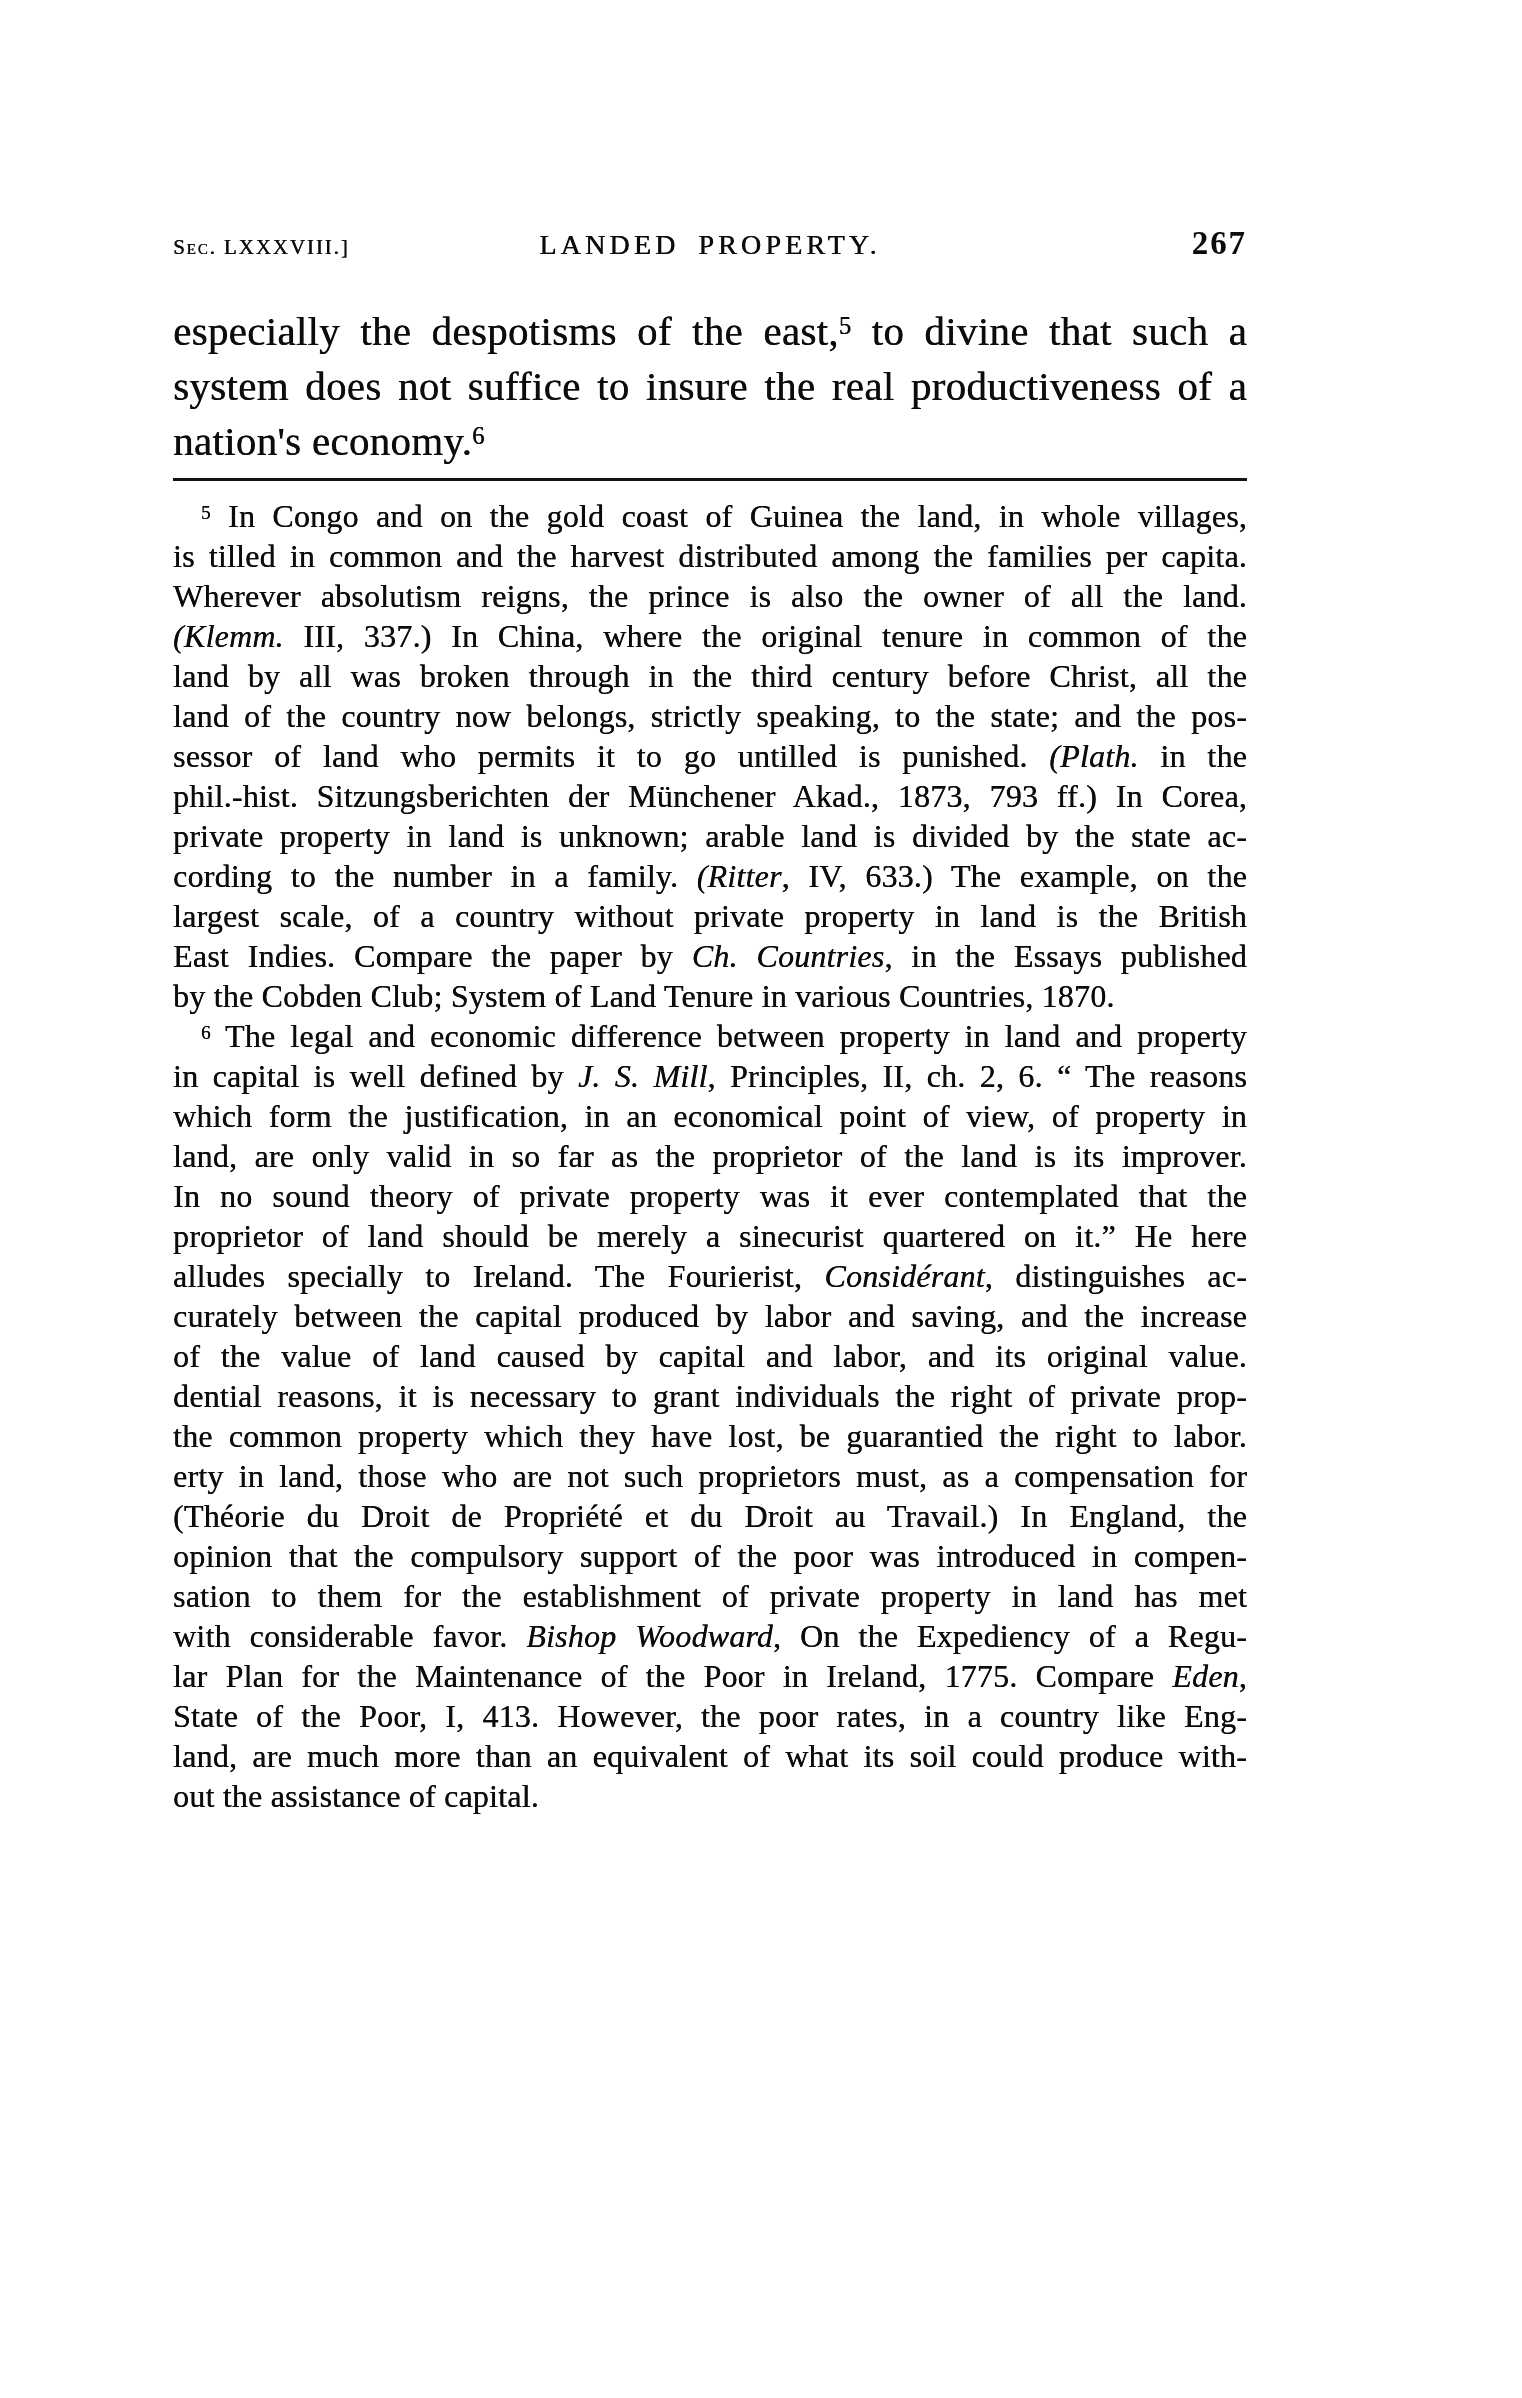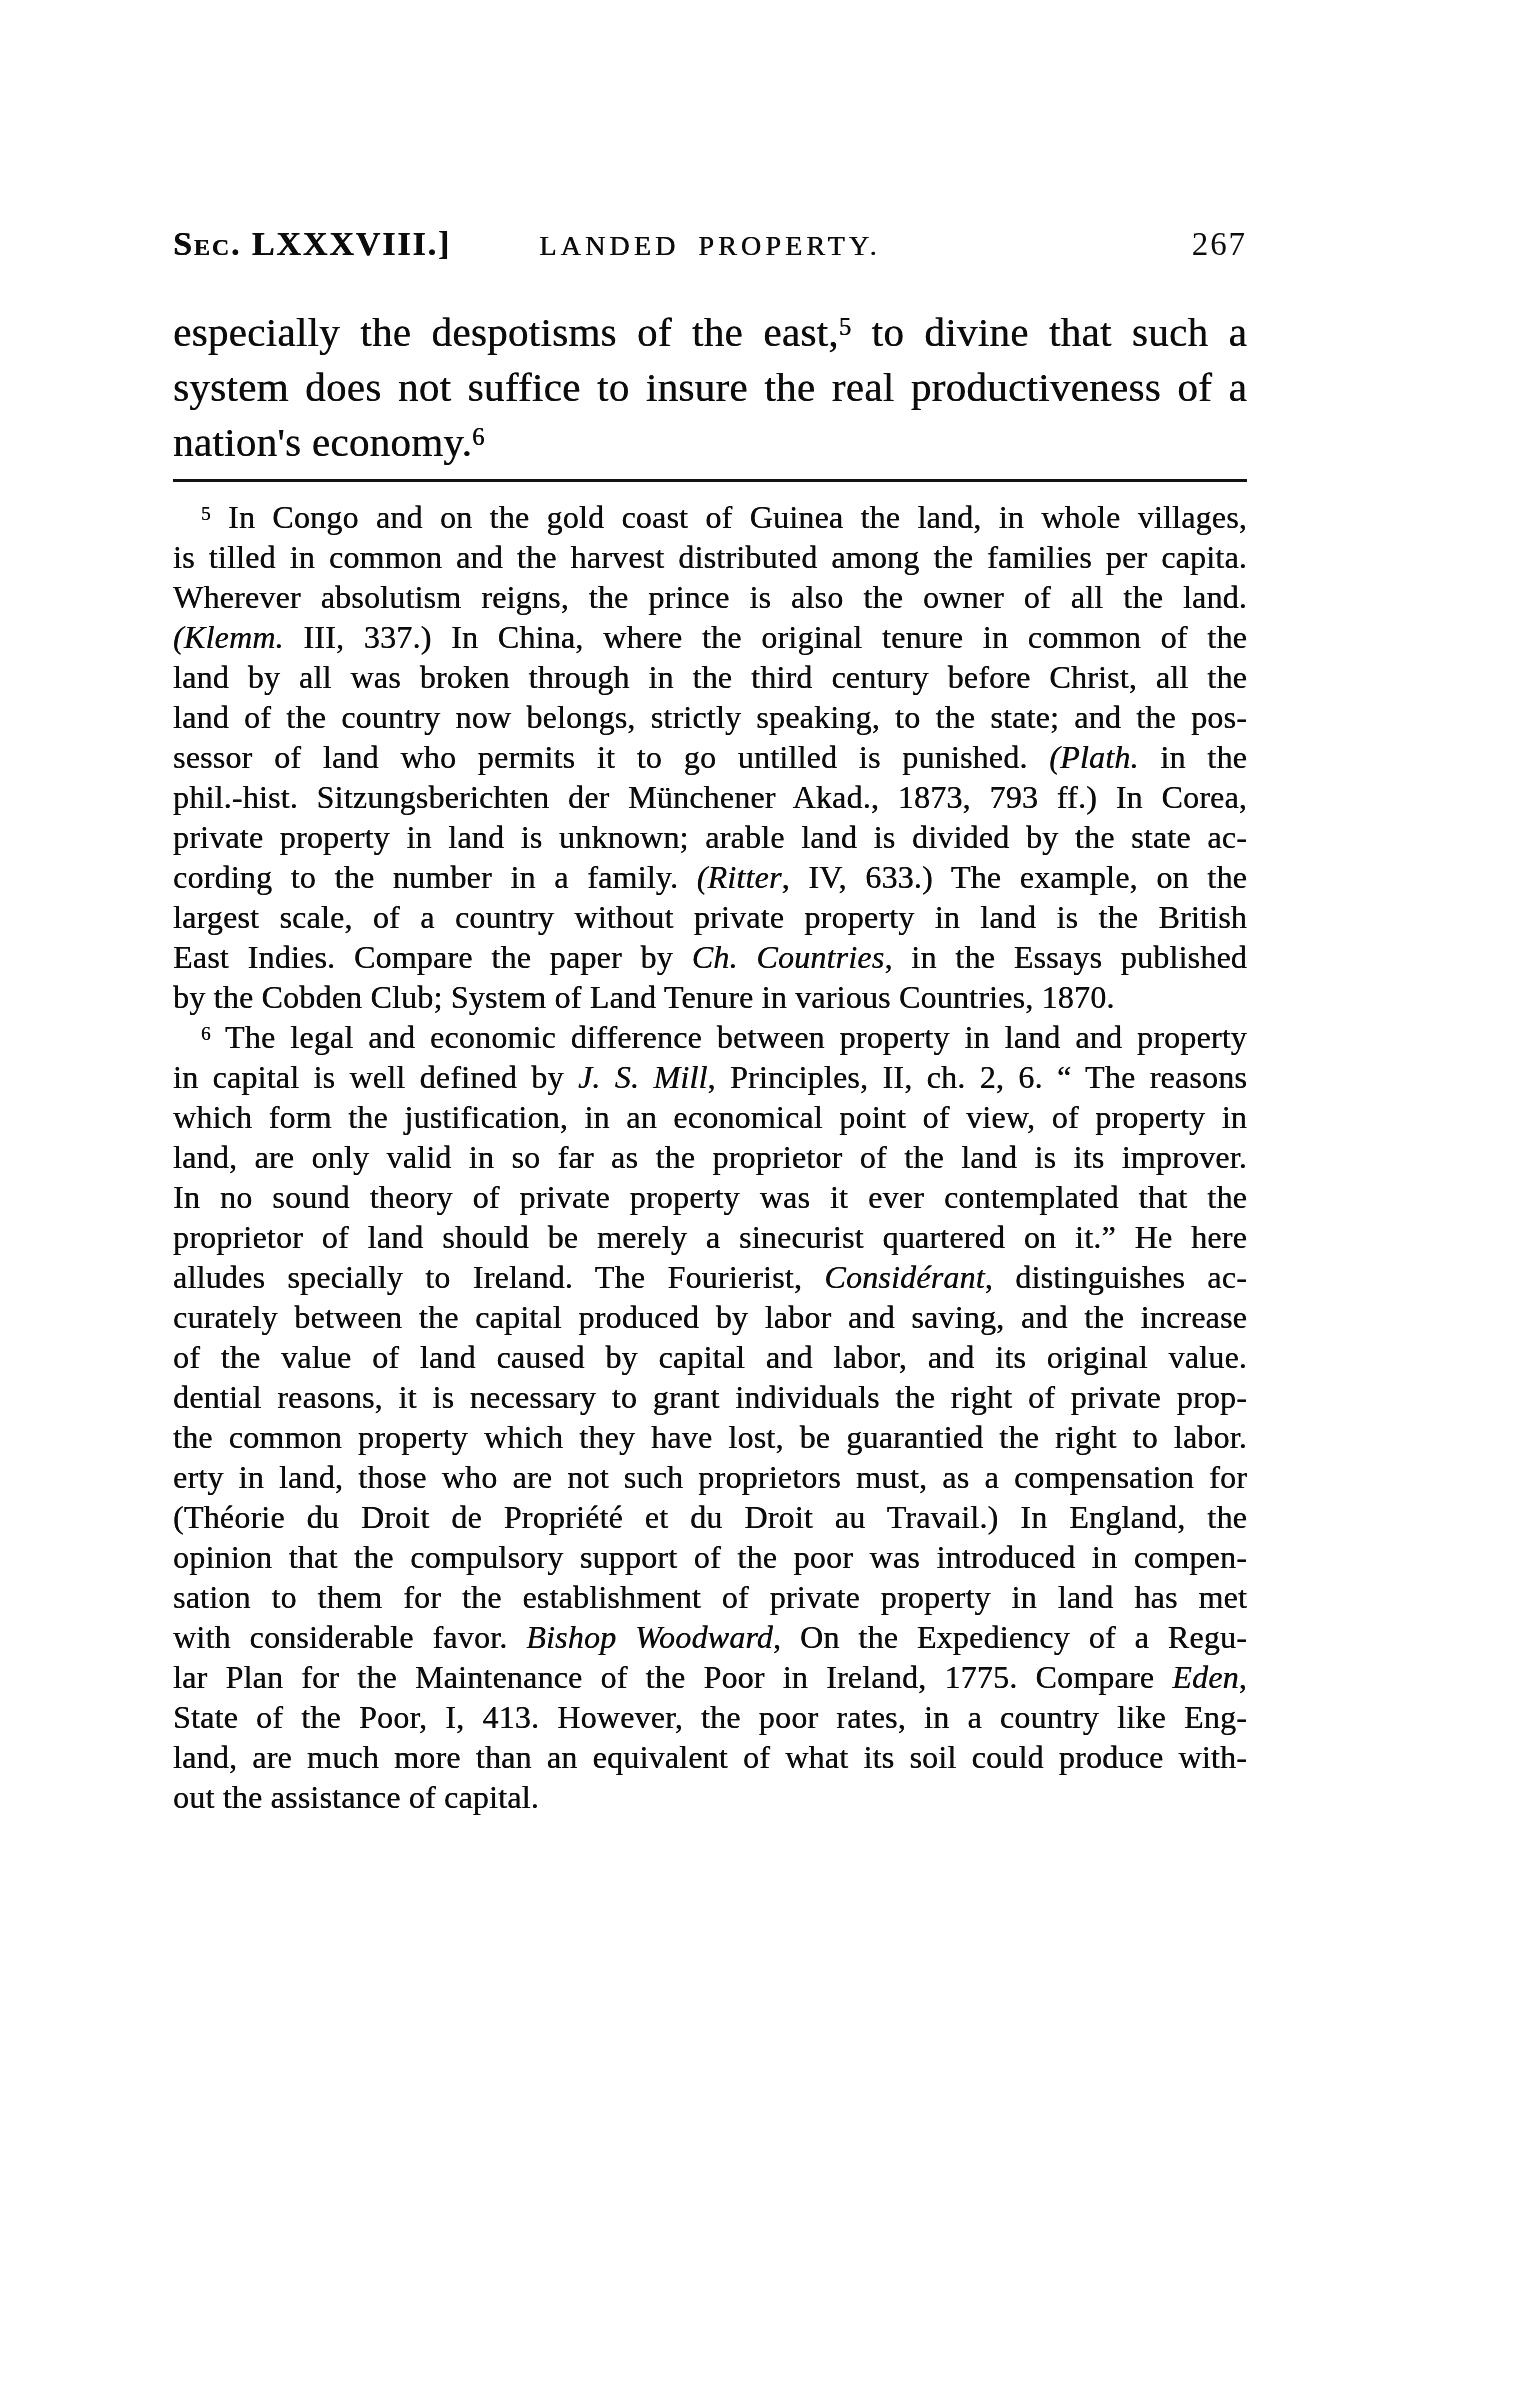--- a/index.html
+++ b/index.html
@@ -19,38 +19,37 @@
   }
   
   .page-header {
     margin-top: 225px;
     display: flex;
     align-items: baseline;
     white-space: nowrap;
   }
   .section-label {
     flex: 1 1 0;
-    font-size: 34px;
+    font-size: 21px;
     letter-spacing: 1.9px;
     font-variant: small-caps;
     text-shadow: 0.4px 0 0 currentColor;
-    font-weight: bold;
   }
   .page-title {
     flex: 0 0 auto;
     font-size: 28px;
     letter-spacing: 4.2px;
     word-spacing: 7.5px;
     text-shadow: 0.5px 0 0 currentColor;
   }
   .page-number {
     flex: 1 1 0;
     text-align: right;
     font-size: 33px;
-    font-weight: normal;
+    font-weight: bold;
     letter-spacing: 1.9px;
   }
   
   .main-paragraph {
     margin-top: 42px;
     font-size: 41px;
     line-height: 55px;
     letter-spacing: 0.3px;
     text-shadow: 0.4px 0 0 currentColor;
   }

